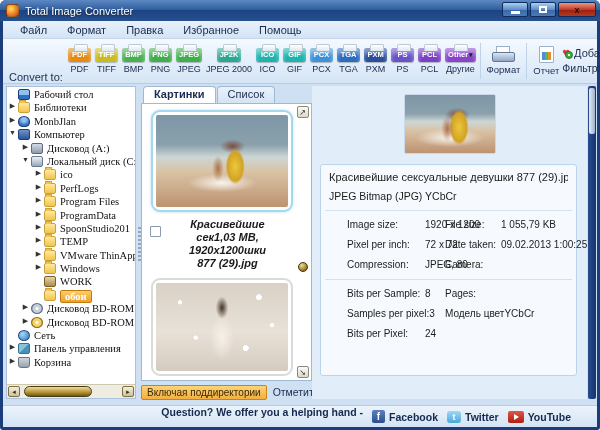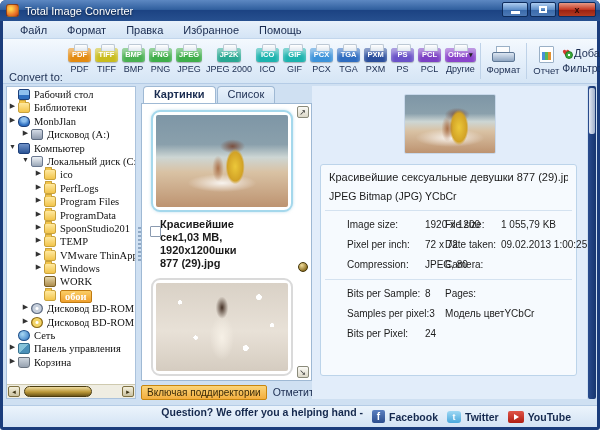--- a/index.html
+++ b/index.html
@@ -116,21 +116,21 @@
   .thumb-frame.plain { border-color:#dadada; box-shadow:none; margin-top:4px; }
   .img-beach { width:132px; height:92px; border-radius:2px;
     background:
       radial-gradient(ellipse 9px 20px at 47% 58%, rgba(170,110,70,.95), rgba(170,110,70,0) 65%),
       radial-gradient(ellipse 14px 26px at 60% 56%, #ecc83a 0%, #d2a226 55%, rgba(210,162,38,0) 68%),
       radial-gradient(ellipse 18px 10px at 58% 34%, rgba(120,70,50,.9), rgba(120,70,50,0) 70%),
       radial-gradient(ellipse 46px 12px at 50% 74%, rgba(255,255,255,.85), rgba(255,255,255,0) 75%),
       linear-gradient(180deg,#7e96a6 0%,#8aa0ac 32%,#cdd6d4 46%,#d9c2a4 62%,#bd9370 100%); }
   .caption-row { position:relative; padding:6px 0 4px; }
   .chk { position:absolute; left:2px; top:14px; width:11px; height:11px; background:#fff; border:1px solid #8a9ab0; border-radius:1px; }
-  .cap-lines { text-align:left; font-weight:bold; font-size:11px; color:#1a1a1a; line-height:13px; padding-left:12px; }
+  .cap-lines { text-align:center; font-weight:bold; font-size:11px; color:#1a1a1a; line-height:13px; padding-left:12px;font-style:italic; }
   .img-confetti { width:132px; height:88px; border-radius:2px;
     background:
       radial-gradient(circle 3px at 18% 22%, #fff 0 70%, rgba(255,255,255,0) 75%),
       radial-gradient(circle 4px at 78% 16%, #fff 0 70%, rgba(255,255,255,0) 75%),
       radial-gradient(circle 3px at 30% 62%, #fff 0 70%, rgba(255,255,255,0) 75%),
       radial-gradient(circle 4px at 68% 74%, #fff 0 70%, rgba(255,255,255,0) 75%),
       radial-gradient(circle 3px at 88% 48%, #fff 0 70%, rgba(255,255,255,0) 75%),
       radial-gradient(ellipse 9px 16px at 50% 28%, rgba(60,40,28,.95), rgba(60,40,28,0) 70%),
       radial-gradient(ellipse 16px 30px at 50% 62%, #f6f0e6 0%, rgba(246,240,230,0) 75%),
       linear-gradient(180deg,#d9d1c6 0%,#e8e1d7 55%,#d5ccc0 100%); }
@@ -306,29 +306,29 @@
       <div class="trow">
           <span class="arr">▶</span>
           <span class="ic ic-folder"></span>
           <span class="tlabel">Библиотеки</span>
         </div>
       <div class="trow">
           <span class="arr">▶</span>
           <span class="ic ic-user"></span>
           <span class="tlabel">MonbJlan</span>
         </div>
-      <div class="trow ind1">
-          <span class="arr">▶</span>
-          <span class="ic ic-floppy"></span>
-          <span class="tlabel">Дисковод (A:)</span>
-        </div>
       <div class="trow">
           <span class="arr">▼</span>
           <span class="ic ic-computer"></span>
           <span class="tlabel">Компьютер</span>
+        </div>
+      <div class="trow ind1">
+          <span class="arr">▶</span>
+          <span class="ic ic-floppy"></span>
+          <span class="tlabel">Дисковод (A:)</span>
         </div>
       <div class="trow ind1">
           <span class="arr">▼</span>
           <span class="ic ic-disk"></span>
           <span class="tlabel">Локальный диск (C:)</span>
         </div>
       <div class="trow ind2">
           <span class="arr">▶</span>
           <span class="ic ic-folder"></span>
           <span class="tlabel">ico</span>

